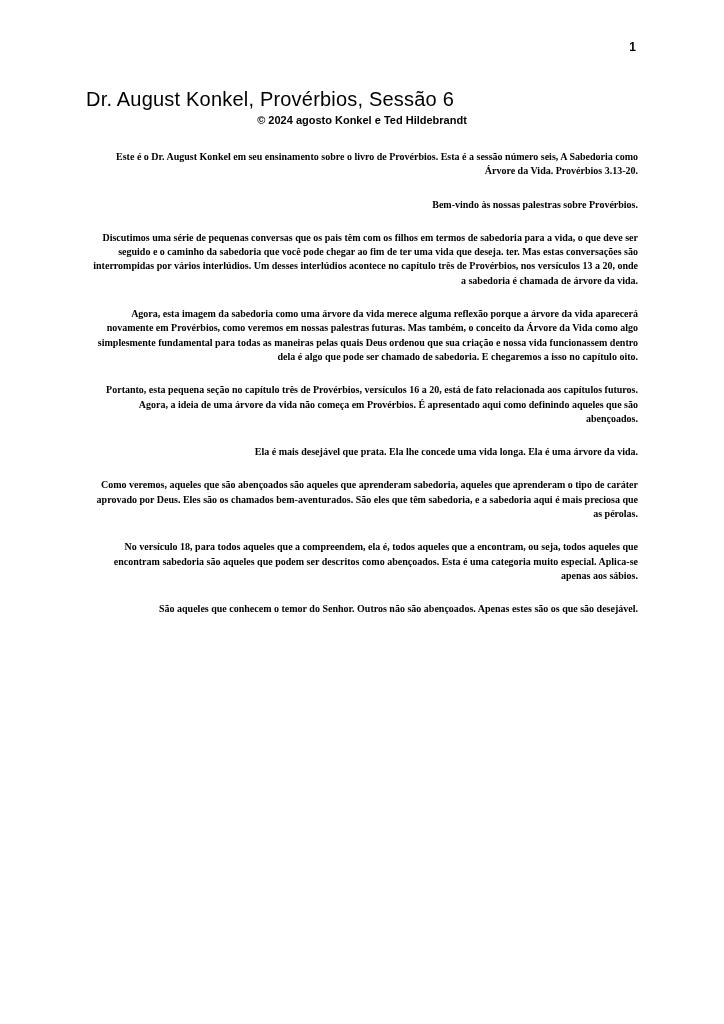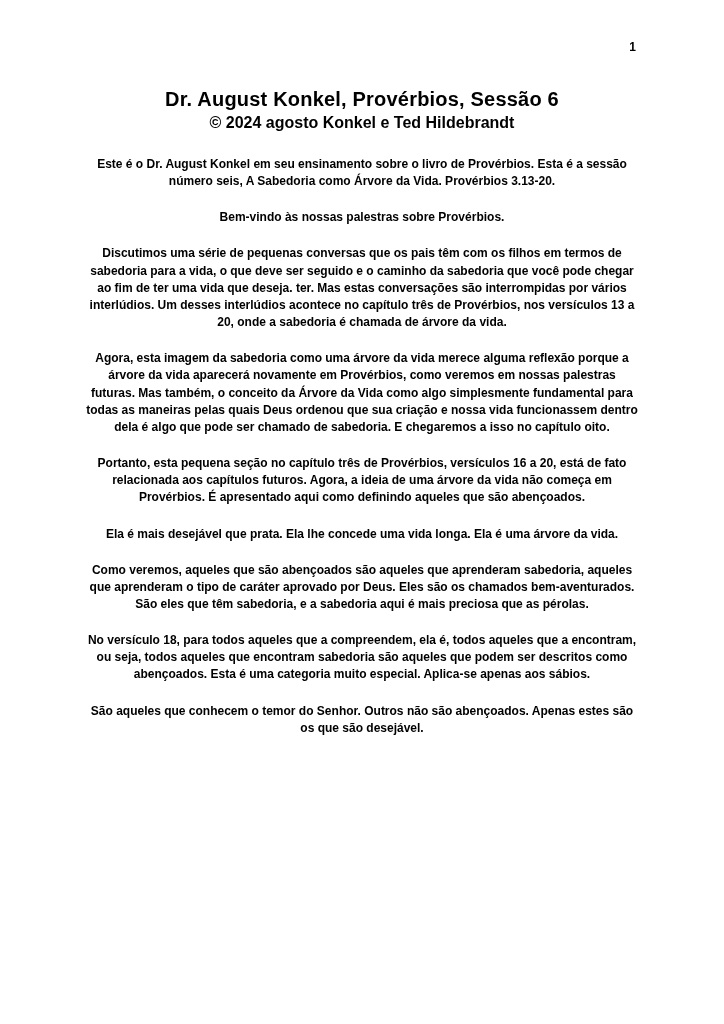--- a/index.html
+++ b/index.html
@@ -18,38 +18,39 @@
   }
   .page-number {
     position: absolute;
     top: 40px;
     right: 88px;
     font-size: 12px;
     font-weight: 700;
   }
   .doc-title {
     margin-top: 50px;
-    text-align: center;
+    text-align: left;
     font-size: 20px;
-    font-weight: 700;
+    font-weight: 400;
     letter-spacing: 0.2px;
   }
   .doc-subtitle {
     margin-top: 3px;
     text-align: center;
-    font-size: 16px;
+    font-size: 11px;
     font-weight: 700;
     margin-bottom: 24px;
   }
   .doc-body p {
-    font-size: 12px;
+    font-size: 10px;
     font-weight: 700;
     line-height: 1.43;
     margin-bottom: 19px;
-    text-align: center;
+    text-align: right;
+    font-family: Liberation Serif, serif;
   }
 </style>
 </head>
 <body>
 
 <div class="page">
   <div class="page-number">1</div>
 
   <h1 class="doc-title">Dr. August Konkel, Provérbios, Sessão 6</h1>
 

